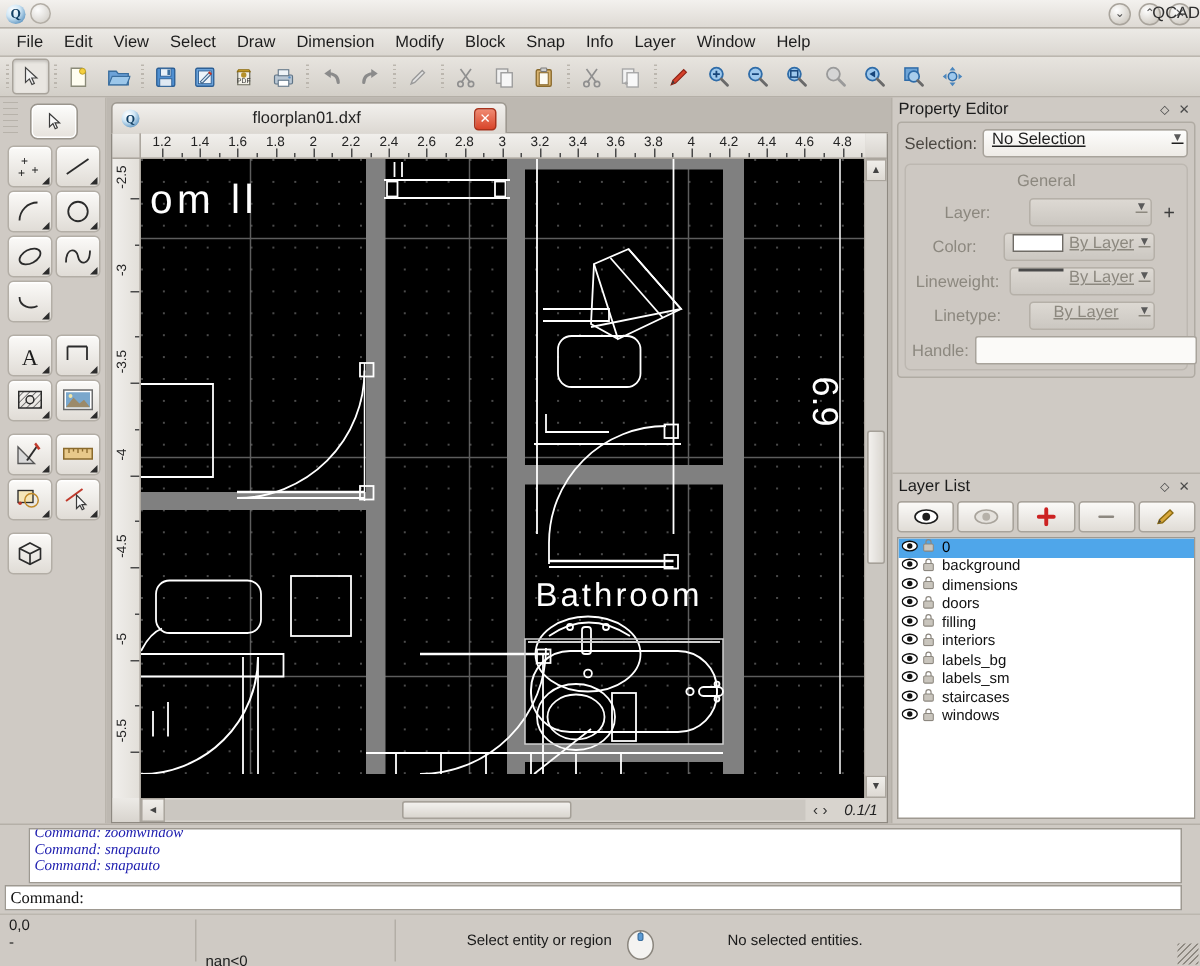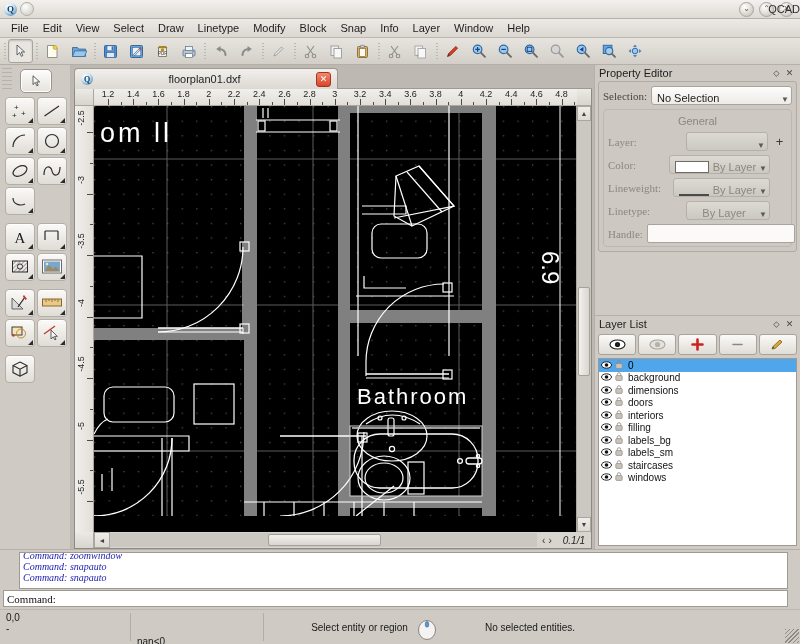--- a/index.html
+++ b/index.html
@@ -207,26 +207,26 @@
     height:16px;flex:0 0 16px;display:flex;align-items:center;
     padding:0 4px;font-size:11px;color:#1c1c1c;
   }
   .dock-title .t{flex:1;}
   .dock-btn{width:13px;height:13px;display:flex;align-items:center;justify-content:center;font-size:9px;color:#4a4a4a;}
   .panel{
     margin:0 3px 2px 3px;border:1px solid #b0aba3;border-radius:3px;
     background:#cdc8c2;padding:4px;
   }
   .prow{display:flex;align-items:center;gap:4px;margin-bottom:4px;}
-  .plabel{font-size:11px;color:#4b4741;text-align:left;font-family:Liberation Serif, serif;}
+  .plabel{font-size:11px;color:#4b4741;text-align:center;}
   .plabel.dim{color:#8c887f;}
   .combo{
     flex:1;height:17px;border:1px solid #a8a39b;border-radius:3px;
     background:linear-gradient(#fdfdfc,#eeebe6);
-    display:flex;align-items:flex-end;padding:0 2px 0 5px;font-size:11px;color:#1d1d1d;
+    display:flex;align-items:flex-start;padding:0 2px 0 5px;font-size:11px;color:#1d1d1d;text-decoration:underline;
   }
   .combo.dim{background:linear-gradient(#ddd9d3,#cbc7c1);color:#8c887f;border-color:#b5b0a8;}
   .combo .cv{flex:1;overflow:hidden;white-space:nowrap;}
   .combo .ar{font-size:8px;color:#5a5a5a;padding-left:3px;}
   .field{
     flex:1;height:15px;border:1px solid #a8a39b;border-radius:2px;
     background:#fbfaf8;font-size:11px;
   }
   .colorchip{width:32px;height:10px;background:#fff;border:1px solid #6f6b65;margin-right:4px;}
   .lwline{width:30px;height:0;border-top:2px solid #4a4a4a;margin-right:4px;}
@@ -309,21 +309,21 @@
       <div class="tb-btn">✕</div>
     </div>
   </div>
 
   <div class="menubar">
     <div class="menu-item">File</div>
     <div class="menu-item">Edit</div>
     <div class="menu-item">View</div>
     <div class="menu-item">Select</div>
     <div class="menu-item">Draw</div>
-    <div class="menu-item">Linetype</div>
+    <div class="menu-item">Dimension</div>
     <div class="menu-item">Modify</div>
     <div class="menu-item">Block</div>
     <div class="menu-item">Snap</div>
     <div class="menu-item">Info</div>
     <div class="menu-item">Layer</div>
     <div class="menu-item">Window</div>
     <div class="menu-item">Help</div>
   </div>
 
   <div class="toolbar">
@@ -1036,32 +1036,32 @@
           </div>
           <div class="lrow">
             <span><svg width="11" height="8" viewBox="0 0 11 8">
                 <ellipse cx="5.5" cy="4" rx="5" ry="3.2" fill="#fff" stroke="#111" stroke-width="0.9"></ellipse>
                 <circle cx="5.5" cy="4" r="1.8" fill="#111"></circle>
               </svg></span>
             <span><svg width="8" height="9" viewBox="0 0 8 9">
                 <rect x="0.8" y="3.6" width="6.4" height="4.8" rx="0.8" fill="#c9c5bd" stroke="#8c877f" stroke-width="0.7"></rect>
                 <path d="M2.3 3.6 V2.4 a1.7 1.7 0 0 1 3.4 0 V3.6" fill="none" stroke="#8c877f" stroke-width="0.8"></path>
               </svg></span>
-            <span class="lname">interiors</span>
+            <span class="lname">filling</span>
           </div>
           <div class="lrow">
             <span><svg width="11" height="8" viewBox="0 0 11 8">
                 <ellipse cx="5.5" cy="4" rx="5" ry="3.2" fill="#fff" stroke="#111" stroke-width="0.9"></ellipse>
                 <circle cx="5.5" cy="4" r="1.8" fill="#111"></circle>
               </svg></span>
             <span><svg width="8" height="9" viewBox="0 0 8 9">
                 <rect x="0.8" y="3.6" width="6.4" height="4.8" rx="0.8" fill="#c9c5bd" stroke="#8c877f" stroke-width="0.7"></rect>
                 <path d="M2.3 3.6 V2.4 a1.7 1.7 0 0 1 3.4 0 V3.6" fill="none" stroke="#8c877f" stroke-width="0.8"></path>
               </svg></span>
-            <span class="lname">filling</span>
+            <span class="lname">interiors</span>
           </div>
           <div class="lrow">
             <span><svg width="11" height="8" viewBox="0 0 11 8">
                 <ellipse cx="5.5" cy="4" rx="5" ry="3.2" fill="#fff" stroke="#111" stroke-width="0.9"></ellipse>
                 <circle cx="5.5" cy="4" r="1.8" fill="#111"></circle>
               </svg></span>
             <span><svg width="8" height="9" viewBox="0 0 8 9">
                 <rect x="0.8" y="3.6" width="6.4" height="4.8" rx="0.8" fill="#c9c5bd" stroke="#8c877f" stroke-width="0.7"></rect>
                 <path d="M2.3 3.6 V2.4 a1.7 1.7 0 0 1 3.4 0 V3.6" fill="none" stroke="#8c877f" stroke-width="0.8"></path>
               </svg></span>

